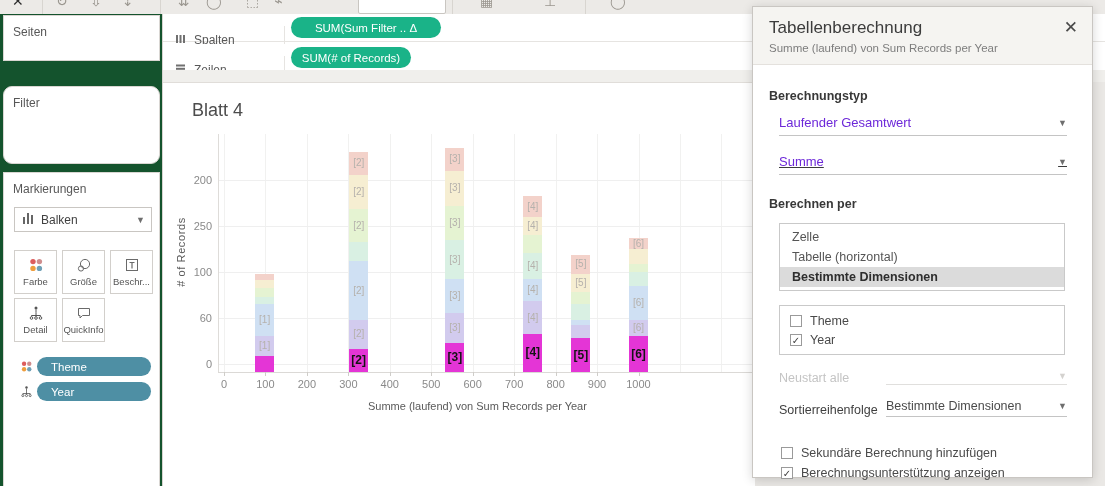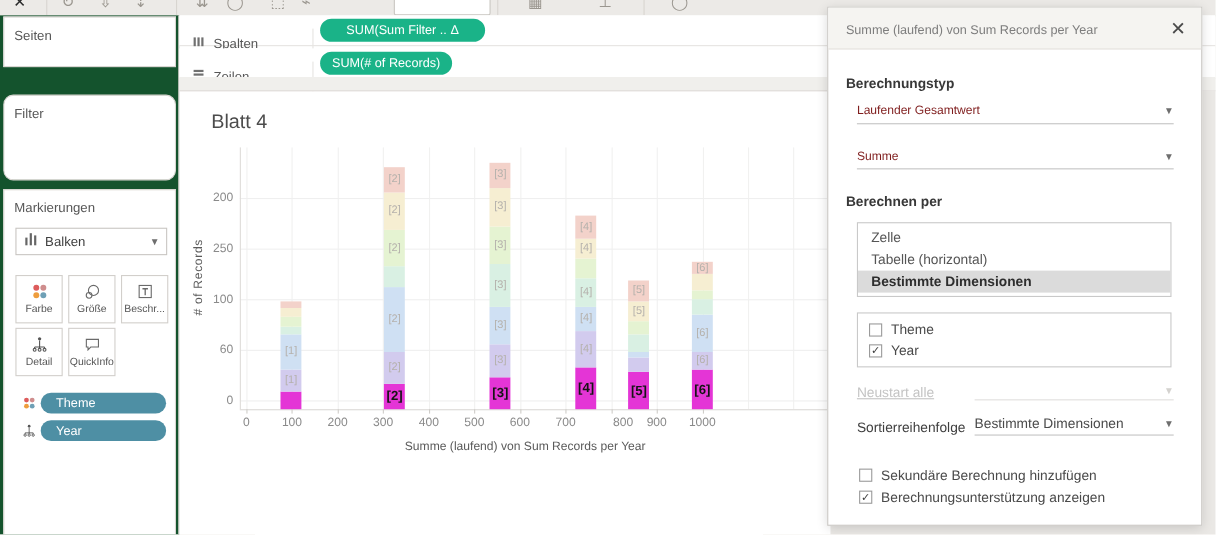--- a/index.html
+++ b/index.html
@@ -53,33 +53,33 @@
 
   
   #dialog{position:absolute;left:752px;top:6px;width:341px;height:472px;background:#fff;border:1px solid #c9c6c2;box-sizing:border-box;box-shadow:0 2px 10px rgba(0,0,0,0.16);}
   #dialog-header{background:#f5f4f1;border-bottom:1px solid #e4e1dd;padding:11px 16px 10px 16px;position:relative;}
   #dialog-title{font-size:17px;color:#3c3c3c;}
   #dialog-subtitle{font-size:11.5px;color:#7d7d7d;margin-top:4px;}
   #dialog-close{position:absolute;right:14px;top:10px;font-size:17px;color:#4a4a4a;cursor:default;}
   #dialog-body{padding:24px 20px 0 16px;}
   .dlg-label{font-size:12.5px;font-weight:700;color:#383838;}
   .dd{margin:12px 0 0 10px;width:288px;border-bottom:1px solid #c4c4c4;display:flex;align-items:center;padding-bottom:5px;box-sizing:border-box;}
-  .dd .dd-text{flex:1;font-size:11px;color:#7f1d1d;}
+  .dd .dd-text{flex:1;font-size:13px;color:#6d28d9;}
   .listbox{margin:12px 0 0 10px;width:286px;border:1px solid #c9c9c9;padding:3px 0;box-sizing:border-box;}
   .lb-item{height:20px;line-height:20px;padding-left:12px;font-size:12.5px;color:#555;}
   .lb-item.selected{font-weight:700;color:#2e2e2e;background:#dbdbdb;}
   .cb-box{margin:14px 0 0 10px;width:286px;border:1px solid #c9c9c9;padding:5px 0;box-sizing:border-box;}
   .cb-row{display:flex;align-items:center;height:19px;padding-left:10px;}
   .cbx{width:12px;height:12px;border:1px solid #9a9a9a;background:#fff;font-size:10px;line-height:12px;text-align:center;color:#3c3c3c;box-sizing:border-box;flex:0 0 auto;}
   .cb-row .cb-label{font-size:12.5px;color:#4a4a4a;margin-left:8px;}
   .inline-row{display:flex;align-items:flex-end;margin:16px 0 0 10px;width:288px;}
   .inline-row .il-label{width:107px;font-size:12.5px;}
   .inline-dd{flex:1;border-bottom:1px solid #c4c4c4;display:flex;align-items:center;padding-bottom:3px;}
   .inline-dd .dd-text{flex:1;font-size:12.5px;color:#4a4a4a;}
-  .disabled .il-label{color:#c4c4c4;text-decoration:underline;}
+  .disabled .il-label{color:#c4c4c4;}
   .disabled.inline-row .inline-dd{border-bottom-color:#e0dfdd;}
   .disabled .caret{color:#d4d2cf;}
   #dlg-bottom{margin:26px 0 0 12px;}
   #dlg-bottom .cb-row{padding-left:0;height:20px;}
 </style>
 </head>
 <body>
 
 <div id="app">
 
@@ -262,21 +262,21 @@
         <div class="xtick-label" style="left: 165.35px; top: 364px;">300</div>
         <div class="xtick-mark" style="left: 226.8px; top: 358px;"></div>
         <div class="xtick-label" style="left: 206.8px; top: 364px;">400</div>
         <div class="xtick-mark" style="left: 268.25px; top: 358px;"></div>
         <div class="xtick-label" style="left: 248.25px; top: 364px;">500</div>
         <div class="xtick-mark" style="left: 309.7px; top: 358px;"></div>
         <div class="xtick-label" style="left: 289.7px; top: 364px;">600</div>
         <div class="xtick-mark" style="left: 351.15px; top: 358px;"></div>
         <div class="xtick-label" style="left: 331.15px; top: 364px;">700</div>
         <div class="xtick-mark" style="left: 392.6px; top: 358px;"></div>
-        <div class="xtick-label" style="left: 372.6px; top: 364px; text-align: right;">800</div>
+        <div class="xtick-label" style="left: 372.6px; top: 364px;">800</div>
         <div class="xtick-mark" style="left: 434.05px; top: 358px;"></div>
         <div class="xtick-label" style="left: 414.05px; top: 364px;">900</div>
         <div class="xtick-mark" style="left: 475.5px; top: 358px;"></div>
         <div class="xtick-label" style="left: 455.5px; top: 364px;">1000</div>
         <div class="bar-seg" style="left: 92.121px; top: 342.16px; height: 15.84px; background: rgb(228, 53, 214);"></div>
         <div class="bar-seg" style="left: 92.121px; top: 321.975px; height: 20.185px; background: rgb(210, 203, 238);">
           <div class="seg-label" style="top: 0px; line-height: 20.185px; color: rgb(181, 177, 172);">[1]</div>
         </div>
         <div class="bar-seg" style="left: 92.121px; top: 289.863px; height: 32.1125px; background: rgb(207, 224, 243);">
           <div class="seg-label" style="top: 0px; line-height: 32.1125px; color: rgb(181, 177, 172);">[1]</div>
@@ -372,30 +372,31 @@
         <div class="bar-seg" style="left: 466px; top: 223.803px; height: 11.01px; background: rgb(243, 210, 202);">
           <div class="seg-label" style="top: 0px; line-height: 11.01px; color: rgb(181, 177, 172);">[6]</div>
         </div>
       </div>
     <div id="y-axis-title" style="left: -22px; top: 232px; width: 80px; text-align: center;"># of Records</div>
     <div id="x-axis-title" style="left: 205px; top: 386px; width: 160px; white-space: nowrap; text-align: center;">Summe (laufend) von Sum Records per Year</div>
   </div>
 
   <div id="dialog">
     <div id="dialog-header">
+      <div id="dialog-title">Tabellenberechnung</div>
       <div id="dialog-subtitle">Summe (laufend) von Sum Records per Year</div>
       <div id="dialog-close">✕</div>
     </div>
     <div id="dialog-body">
       <div class="dlg-label">Berechnungstyp</div>
       <div class="dd">
         <span class="dd-text">Laufender Gesamtwert</span>
         <span class="caret">▼</span>
       </div>
-      <div class="dd" style="margin-top:23px;">
+      <div class="dd" style="margin-top:18px;text-decoration:underline;">
         <span class="dd-text">Summe</span>
         <span class="caret">▼</span>
       </div>
       <div class="dlg-label" style="margin-top:22px;">Berechnen per</div>
       <div class="listbox" id="scope-list">
           <div class="lb-item">Zelle</div>
           <div class="lb-item">Tabelle (horizontal)</div>
           <div class="lb-item selected">Bestimmte Dimensionen</div>
         </div>
       <div class="cb-box" id="dims-list">

